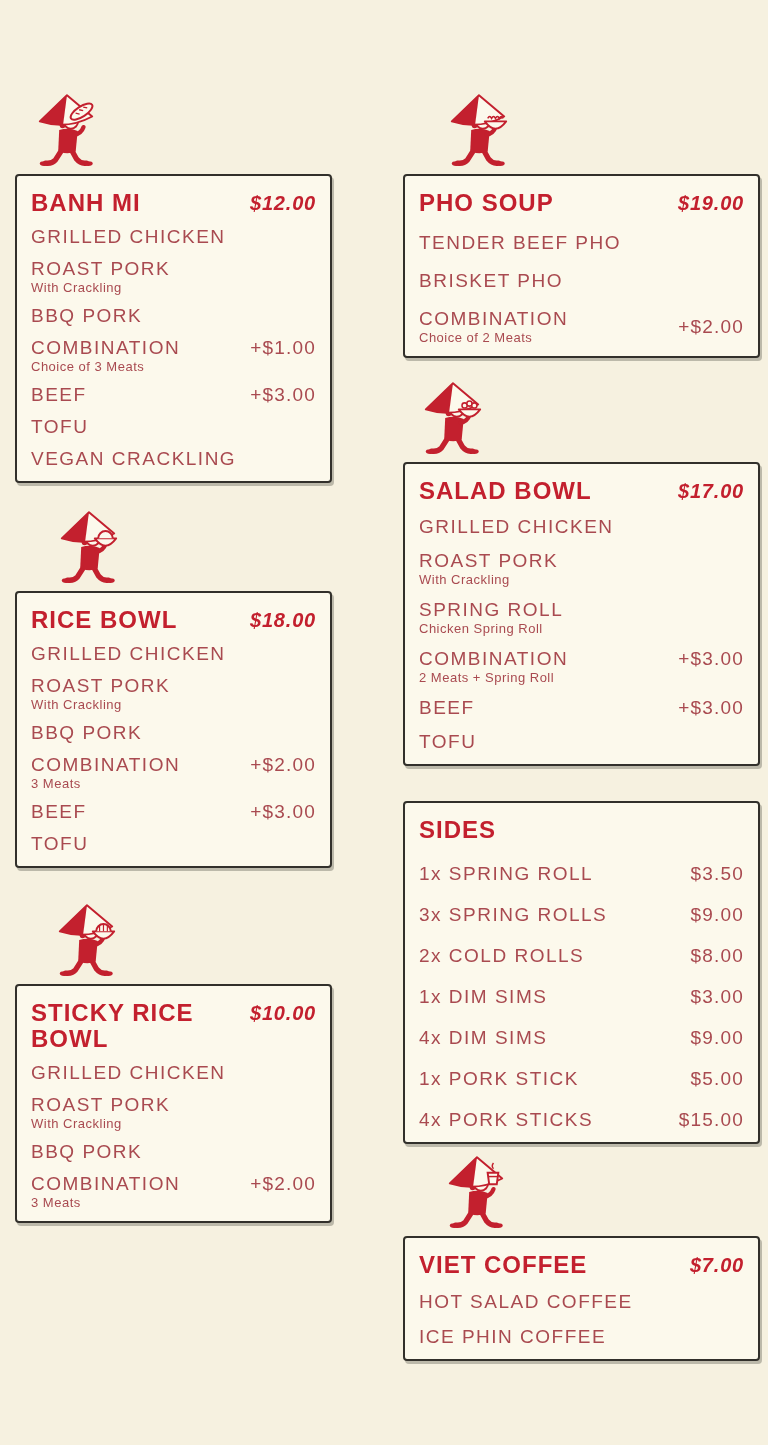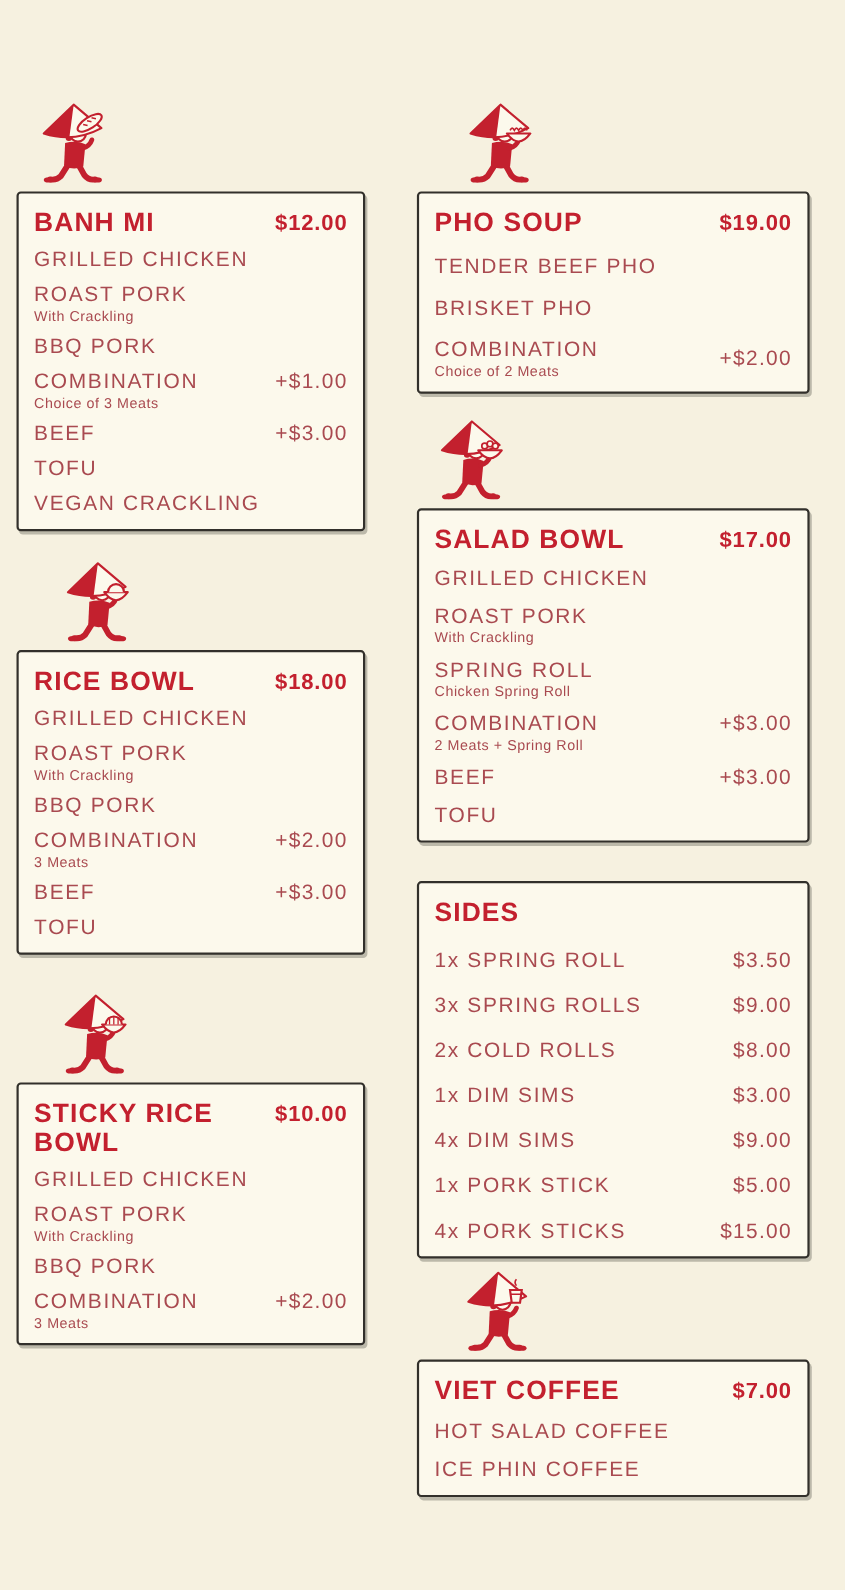--- a/index.html
+++ b/index.html
@@ -8,21 +8,21 @@
   *{box-sizing:border-box; margin:0; padding:0;}
   html,body{width:768px;}
   body{
     width:768px; height:1445px; overflow:hidden;
     background:var(--bg);
     font-family:"Liberation Sans", sans-serif;
   }
   .page{position:relative; width:676px; height:1445px;}
   .col{position:absolute; top:0;}
   .col-left{left:15px; width:317px;}
-  .col-right{left:379px; width:357px;}
+  .col-right{left:403px; width:357px;}
 
   .mascot{line-height:0;}
   .mascot svg{width:66px; height:82px; display:block;}
   .m-banh-mi{margin-top:92px; margin-left:18px;}
   .m-rice-bowl{margin-top:26px; margin-left:40px;}
   .m-sticky-rice-bowl{margin-top:34px; margin-left:38px;}
   .m-pho-soup{margin-top:92px; margin-left:42px;}
   .m-salad-bowl{margin-top:22px; margin-left:16px;}
   .m-viet-coffee{margin-top:10px; margin-left:40px;}
 
@@ -36,21 +36,21 @@
   }
   .sec-sides{margin-top:35px;}
 
   .box-head{display:flex; justify-content:space-between; align-items:flex-start;}
   .box-title{
     color:var(--accent); font-weight:700; font-size:24px; line-height:1.05;
     letter-spacing:1px; max-width:66%;
   }
   .box-price{
     color:var(--accent); font-weight:700; font-size:20px; letter-spacing:0.8px;
-    white-space:nowrap; padding-top:2px;
+    white-space:nowrap; padding-top:2px;font-style:italic;
   }
 
   .item-row{display:flex; justify-content:space-between; align-items:flex-start; margin-top:12px;}
   .sec-pho-soup .item-row{margin-top:18px;align-items:center;}
   .sec-salad-bowl .item-row{margin-top:14px;}
   .sec-sides .item-row{margin-top:21px;}
   .sec-viet-coffee .item-row{margin-top:15px;}
   .item-name{color:var(--muted); font-size:19px; letter-spacing:1.5px; line-height:20px;}
   .item-sub{color:var(--muted); font-size:13px; letter-spacing:0.5px; line-height:13px; margin-top:2px;}
   .item-price{color:var(--muted); font-size:19px; letter-spacing:1.2px; line-height:20px; white-space:nowrap;}

